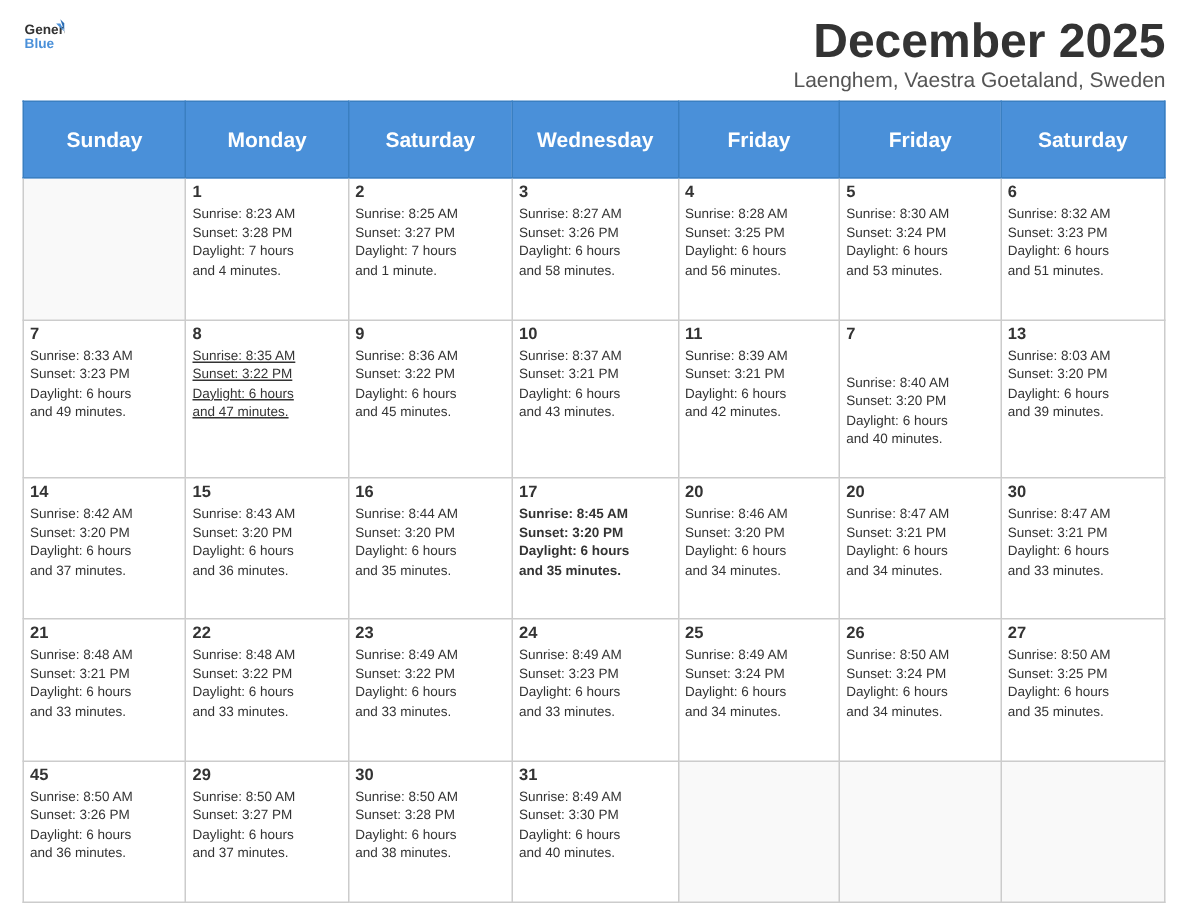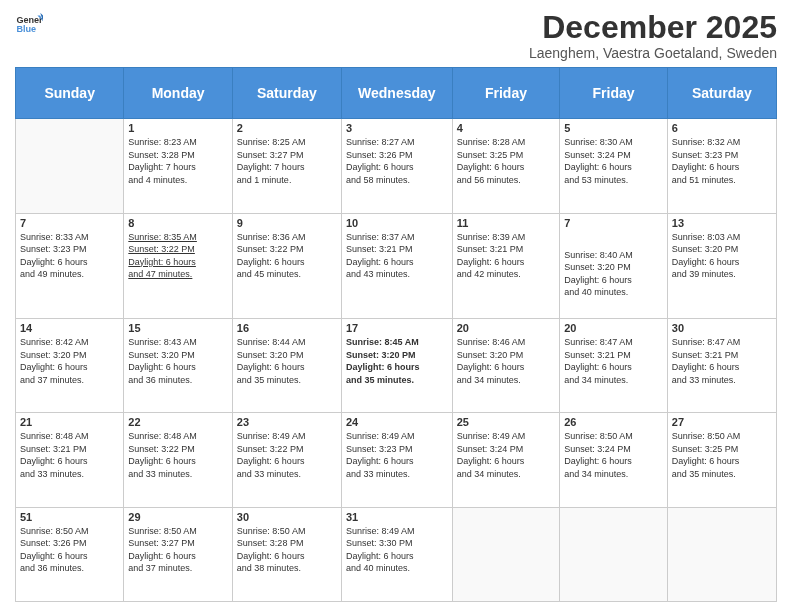--- a/index.html
+++ b/index.html
@@ -311,21 +311,21 @@
           <td>
             <span class="day-number">27</span>
             <div class="day-info" style="white-space: pre-line;">Sunrise: 8:50 AM
 Sunset: 3:25 PM
 Daylight: 6 hours
 and 35 minutes.</div>
           </td>
         </tr>
         <tr>
           <td>
-            <span class="day-number">51</span>
+            <span class="day-number">45</span>
             <div class="day-info" style="white-space: pre-line;">Sunrise: 8:50 AM
 Sunset: 3:26 PM
 Daylight: 6 hours
 and 36 minutes.</div>
           </td>
           <td>
             <span class="day-number">29</span>
             <div class="day-info" style="white-space: pre-line;">Sunrise: 8:50 AM
 Sunset: 3:27 PM
 Daylight: 6 hours

